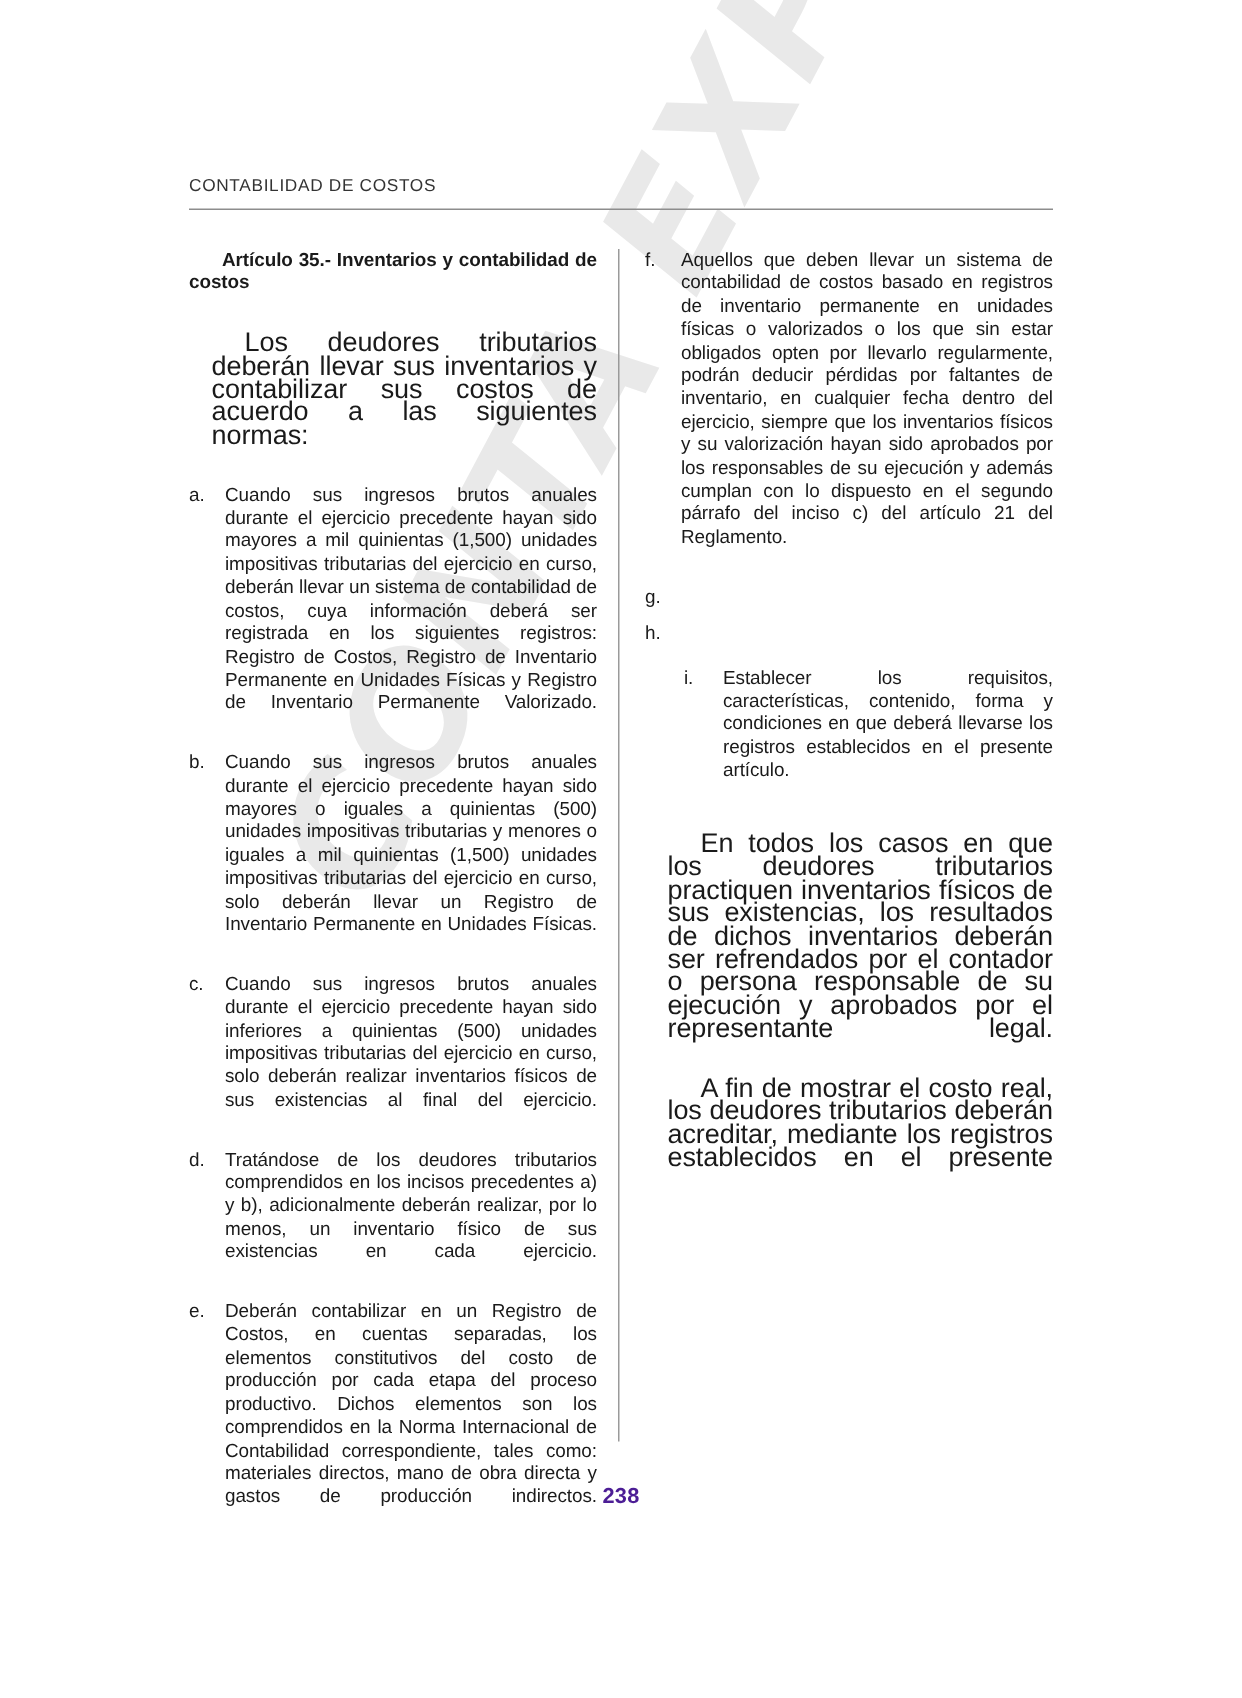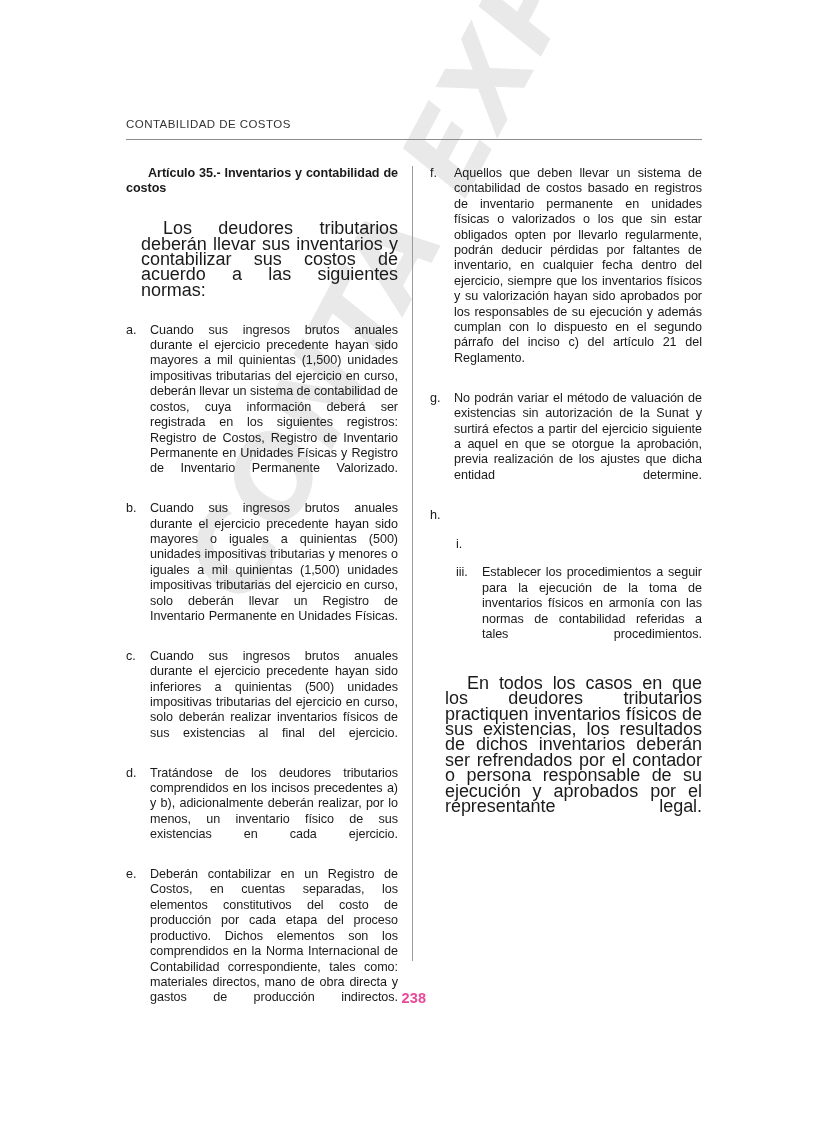--- a/index.html
+++ b/index.html
@@ -182,21 +182,21 @@
   .spacer-sm { height: 5px; }
 
   .folio {
     position: absolute;
     left: 0;
     top: 990px;
     width: 828px;
     text-align: center;
     font-size: 14.5px;
     font-weight: 700;
-    color: #ec4899;
+    color: #4c1d95;
     letter-spacing: 0.2px;
   }
 </style>
 </head>
 <body>
 
 <div class="page">
 
   <div class="watermark-layer">
     <div class="watermark-text">CONTA EXPRESS</div>
@@ -240,42 +240,39 @@
       </div>
 
       <div class="col col-right">
         <div class="list">
           <div class="li">
             <span class="marker">f.</span>
             <span>Aquellos que deben llevar un sistema de contabilidad de costos basado en registros de inventario permanente en unidades físicas o valorizados o los que sin estar obligados opten por llevarlo regularmente, podrán deducir pérdidas por faltantes de inventario, en cualquier fecha dentro del ejercicio, siempre que los inventarios físicos y su valorización hayan sido aprobados por los responsables de su ejecución y además cumplan con lo dispuesto en el segundo párrafo del inciso c) del artículo 21 del Reglamento.</span>
           </div>
           <div class="li">
             <span class="marker">g.</span>
-            <span>No podrán variar el método de valuación de existencias sin autorización de la Sunat y surtirá efectos a partir del ejercicio siguiente a aquel en que se otorgue la aprobación, previa realización de los ajustes que dicha entidad determine.</span>
           </div>
           <div class="li">
             <span class="marker">h.</span>
           </div>
         </div>
 
         <div class="spacer-sm"></div>
 
         <div class="sublist">
           <div class="li-roman">
             <span class="marker">i.</span>
-          </div>
-          <div class="li-roman">
-            <span class="marker">iii.</span>
-            <span>Establecer los procedimientos a seguir para la ejecución de la toma de inventarios físicos en armonía con las normas de contabilidad referidas a tales procedimientos.</span>
+            <span>Establecer los requisitos, características, contenido, forma y condiciones en que deberá llevarse los registros establecidos en el presente artículo.</span>
           </div>
         </div>
 
         <div class="spacer-sm"></div>
 
         <p class="para">En todos los casos en que los deudores tributarios practiquen inventarios físicos de sus existencias, los resultados de dichos inventarios deberán ser refrendados por el contador o persona responsable de su ejecución y aprobados por el representante legal.</p>
+        <p class="para">A fin de mostrar el costo real, los deudores tributarios deberán acreditar, mediante los registros establecidos en el presente</p>
       </div>
 
     </div>
 
     <div class="folio">238</div>
 
   </div>
 </div>
 
 </body></html>

